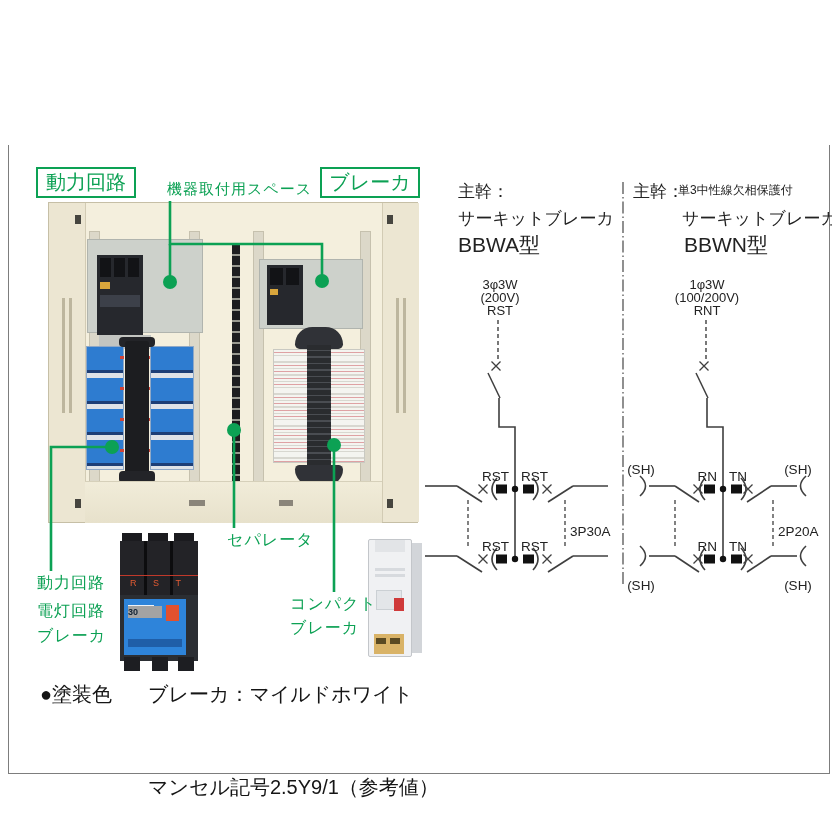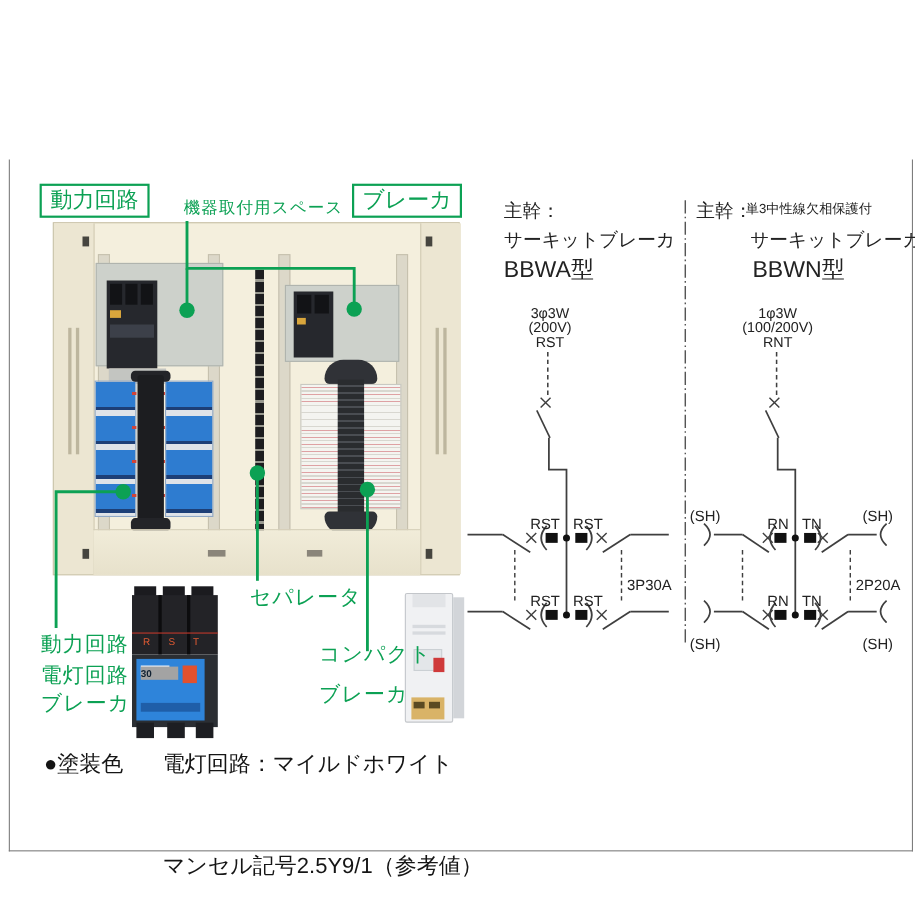--- a/index.html
+++ b/index.html
@@ -46,21 +46,21 @@
   .mark{background:#8a857a;}
 
   
   .bphoto{left:118px;top:533px;width:86px;height:140px;}
   .wphoto{left:368px;top:537px;width:54px;height:122px;}
 
   
   .g{color:#0ca154;}
   .gbox{width:100px;height:31px;border:2px solid #0ca154;box-sizing:border-box;
         font-size:20px;line-height:27px;text-align:center;background:#fff;font-weight:500;}
-  .glabel{font-size:19px;font-weight:500;letter-spacing:1px;white-space:nowrap;}
+  .glabel{font-size:16px;font-weight:500;letter-spacing:1px;white-space:nowrap;}
 
   
   .note{font-size:20px;color:#151515;white-space:nowrap;}
 
   svg{position:absolute;left:0;top:0;pointer-events:none;}
   .dtext{font-family:"Liberation Sans",sans-serif;fill:#222;}
 </style>
 </head>
 <body>
 
@@ -264,20 +264,20 @@
     </g>
   </svg>
 
   <div class="abs gbox g" style="left:36px;top:167px;">動力回路</div>
   <div class="abs gbox g" style="left:320px;top:167px;">ブレーカ</div>
   <div class="abs glabel g" style="left:155px;top:180px;font-size:15px;margin-left:12px;">機器取付用スペース</div>
   <div class="abs glabel g" style="left:227px;top:530px;">セパレータ</div>
   <div class="abs glabel g" style="left:37px;top:573px;">動力回路</div>
   <div class="abs glabel g" style="left:37px;top:601px;">電灯回路</div>
   <div class="abs glabel g" style="left:37px;top:626px;">ブレーカ</div>
-  <div class="abs glabel g" style="left:290px;top:582px;">コンパクト</div>
+  <div class="abs glabel g" style="left:290px;top:594px;">コンパクト</div>
   <div class="abs glabel g" style="left:290px;top:618px;">ブレーカ</div>
 
   <div class="abs note" style="left:40px;top:681px;font-weight:500;">●塗装色</div>
-  <div class="abs note" style="left:148px;top:681px;">電灯回路：マイルドホワイト</div>
+  <div class="abs note" style="left:148px;top:681px;">ブレーカ：マイルドホワイト</div>
   <div class="abs note" style="left:148px;top:774px;">マンセル記号2.5Y9/1（参考値）</div>
 
 </div>
 
 </body></html>

